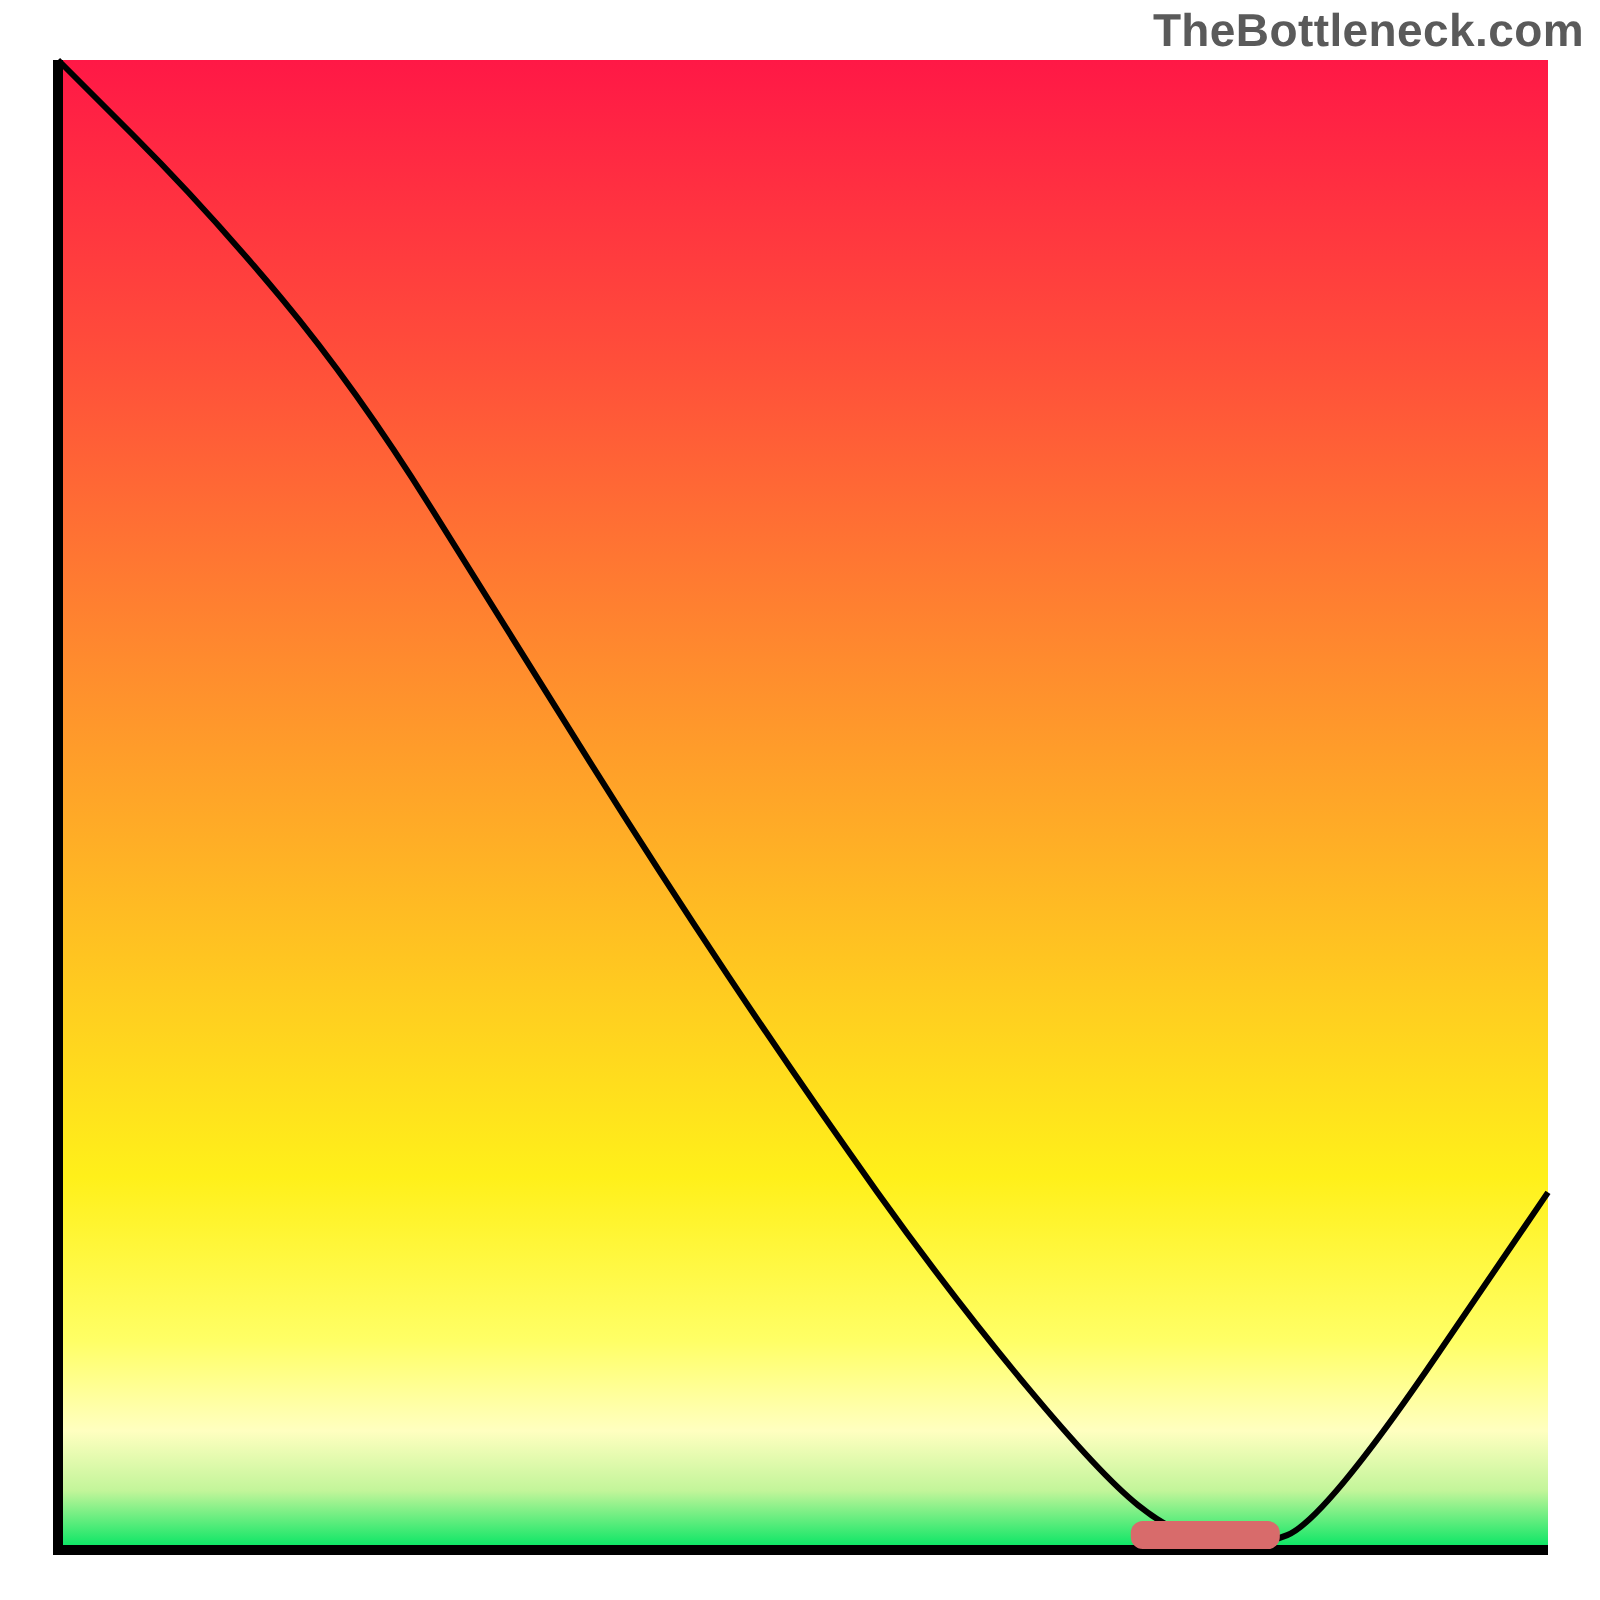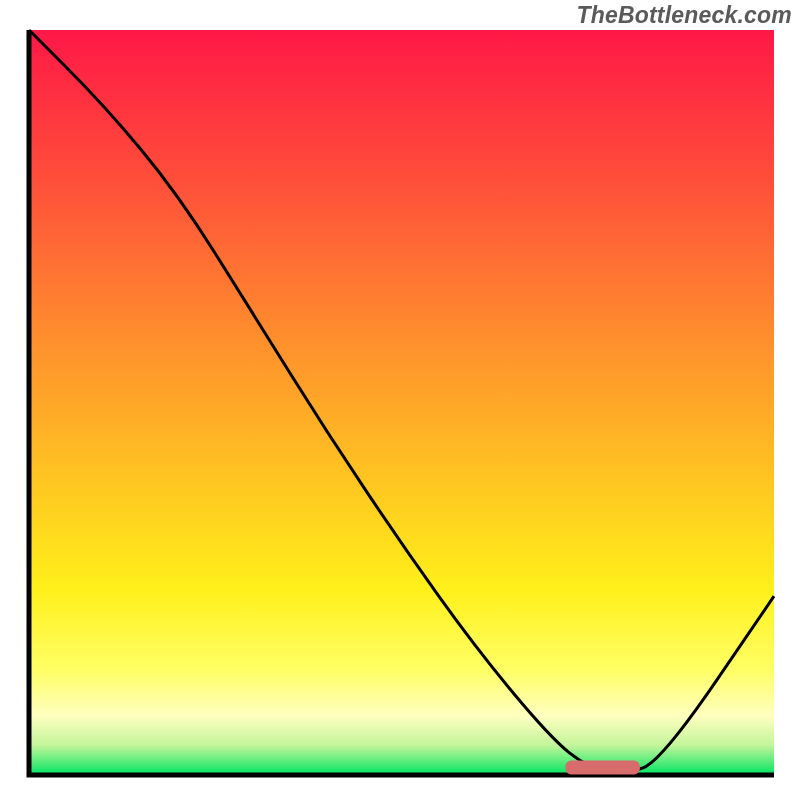--- a/index.html
+++ b/index.html
@@ -17,21 +17,20 @@
   }
   .watermark {
     position: absolute;
     top: 2px;
     right: 8px;
     font-size: 23px;
     font-weight: bold;
     color: #5a5a5a;
     letter-spacing: 0.2px;
     z-index: 20;
-    font-style: italic;
   }
   svg.chart {
     position: absolute;
     top: 0;
     left: 0;
     width: 800px;
     height: 800px;
   }
   .plot-bg {
     fill: url(#grad);

